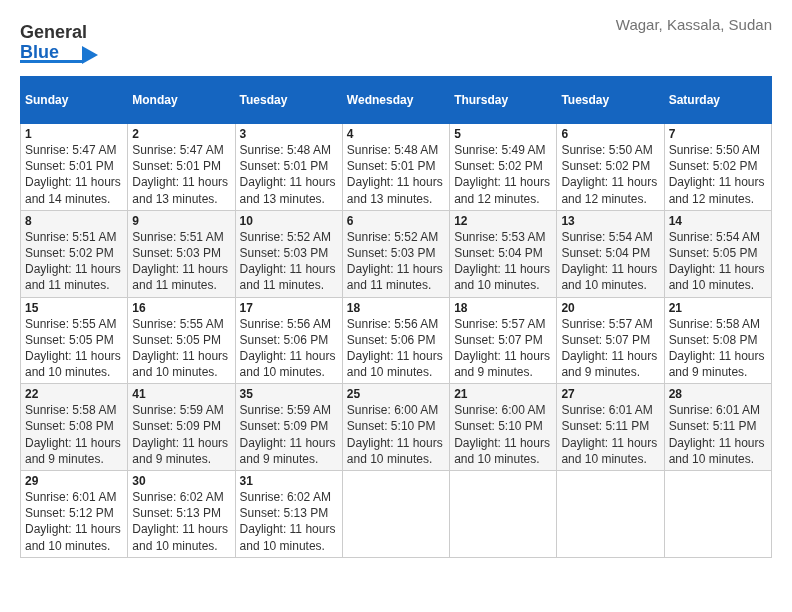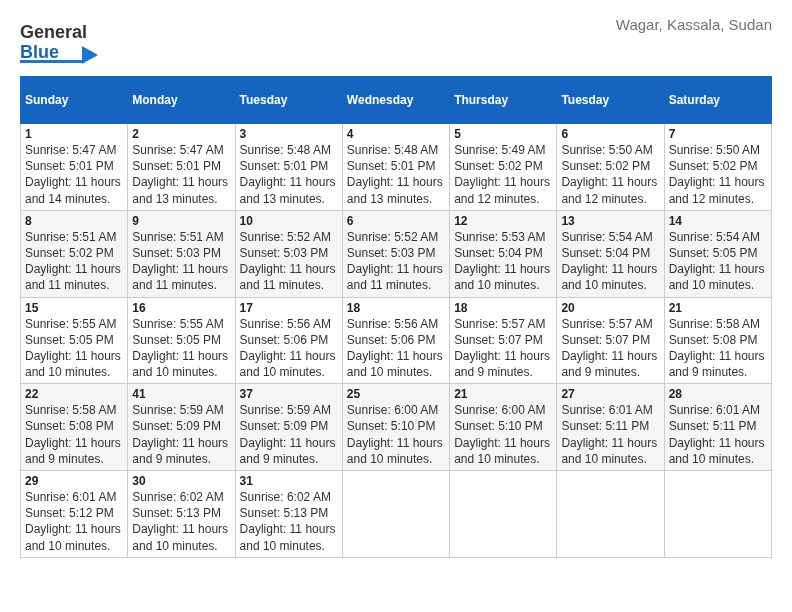--- a/index.html
+++ b/index.html
@@ -210,21 +210,21 @@
         <tr>
           <td>
             <div class="day-number">22</div>
             <div class="day-info">Sunrise: 5:58 AM<br>Sunset: 5:08 PM<br>Daylight: 11 hours and 9 minutes.</div>
           </td>
           <td>
             <div class="day-number">41</div>
             <div class="day-info">Sunrise: 5:59 AM<br>Sunset: 5:09 PM<br>Daylight: 11 hours and 9 minutes.</div>
           </td>
           <td>
-            <div class="day-number">37</div>
+            <div class="day-number">35</div>
             <div class="day-info">Sunrise: 5:59 AM<br>Sunset: 5:09 PM<br>Daylight: 11 hours and 9 minutes.</div>
           </td>
           <td>
             <div class="day-number">25</div>
             <div class="day-info">Sunrise: 6:00 AM<br>Sunset: 5:10 PM<br>Daylight: 11 hours and 10 minutes.</div>
           </td>
           <td>
             <div class="day-number">21</div>
             <div class="day-info">Sunrise: 6:00 AM<br>Sunset: 5:10 PM<br>Daylight: 11 hours and 10 minutes.</div>
           </td>

